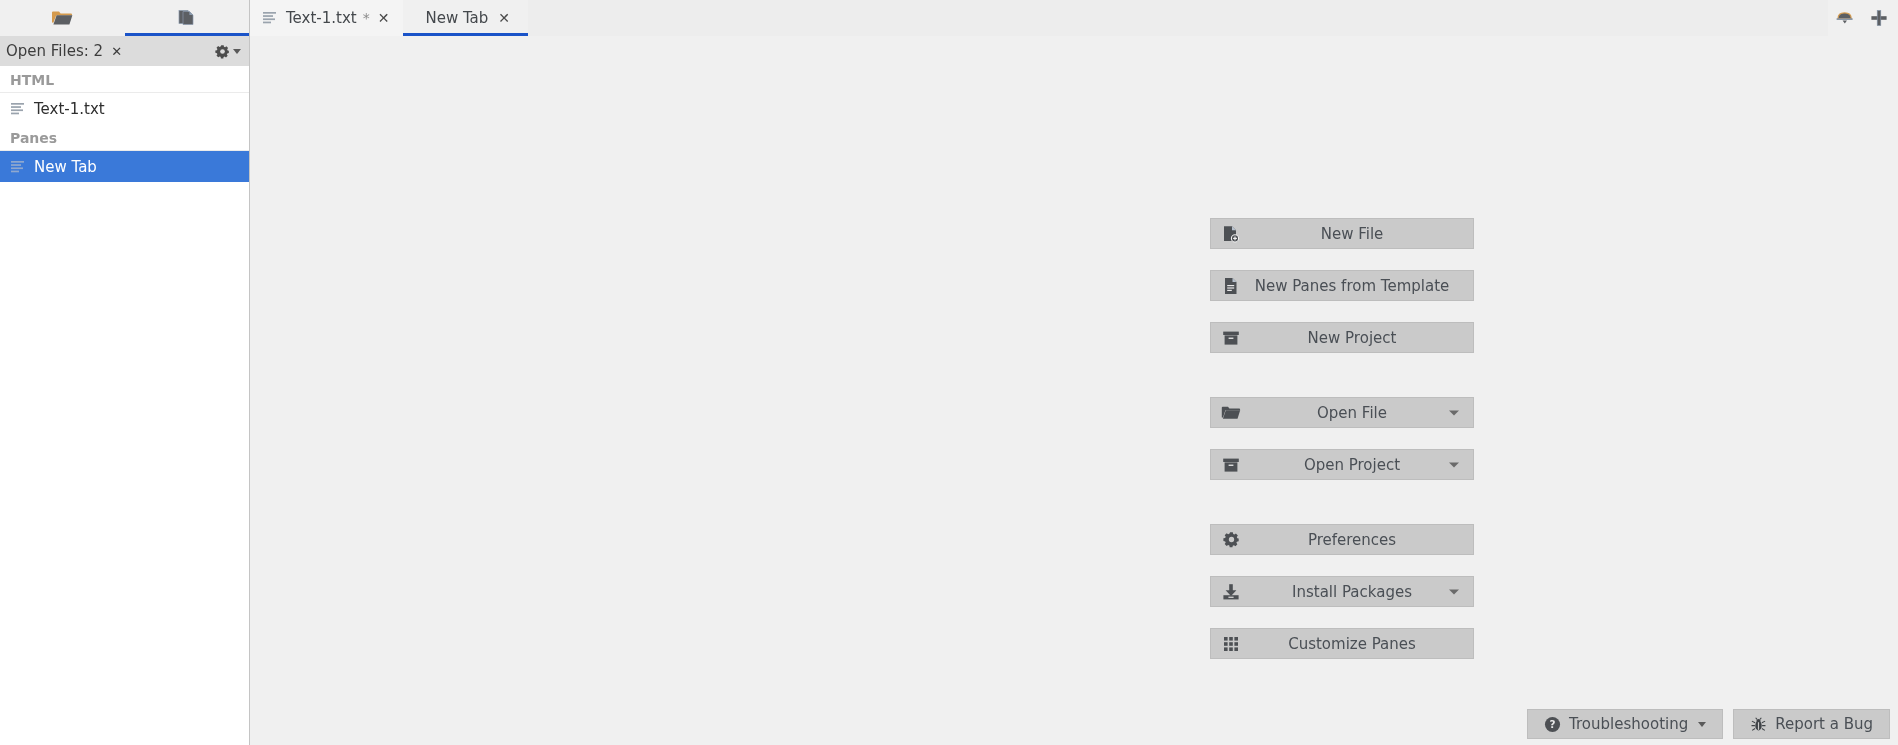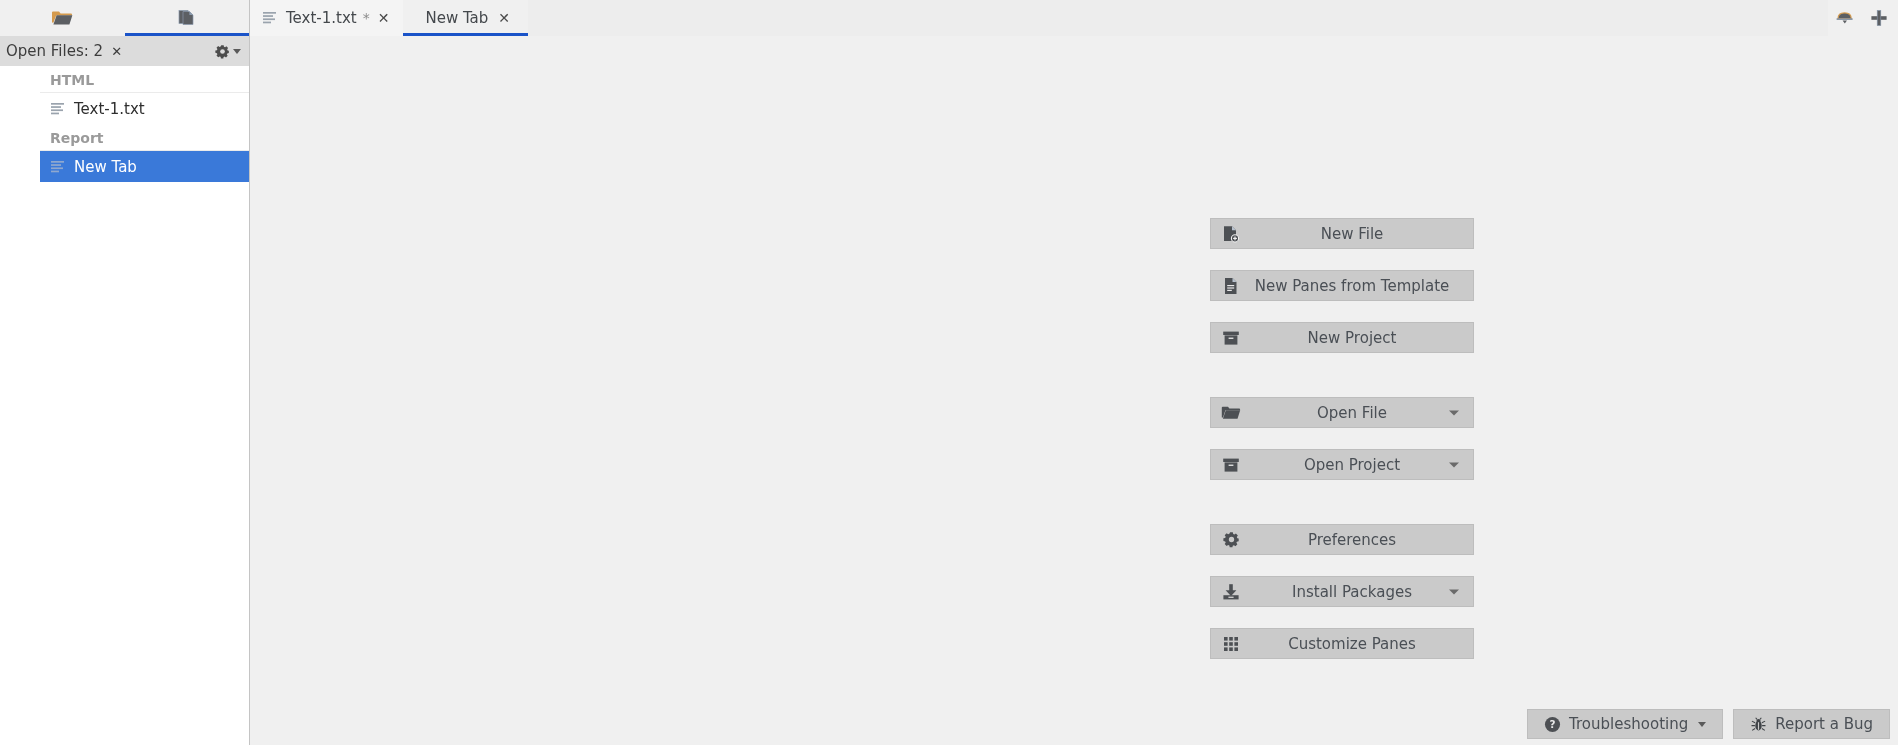--- a/index.html
+++ b/index.html
@@ -170,21 +170,20 @@
     width: 0; height: 0;
     border-left: 4px solid transparent;
     border-right: 4px solid transparent;
     border-top: 5px solid #5a5a5a;
   }
 
   .sb-list {
     flex: 1 1 auto;
     overflow: hidden;
     background: #ffffff;
-    margin-left: 40px;
   }
   .sb-group {
     font-size: 14px;
     font-weight: bold;
     color: #9a9a9a;
     padding: 6px 10px 4px 10px;
     border-bottom: 1px solid #ebebeb;
     box-sizing: border-box;
   }
   .sb-item {
@@ -385,21 +384,21 @@
             <svg width="16" height="14" viewBox="0 0 16 14">
               <rect x="1" y="1" width="13" height="1.7" fill="#9aa3ad"></rect>
               <rect x="1" y="4.2" width="10" height="1.7" fill="#9aa3ad"></rect>
               <rect x="1" y="7.4" width="12" height="1.7" fill="#9aa3ad"></rect>
               <rect x="1" y="10.6" width="8" height="1.7" fill="#9aa3ad"></rect>
             </svg>
           </span>
           <span>Text-1.txt</span>
         </div>
 
-        <div class="sb-group">Report</div>
+        <div class="sb-group">Panes</div>
         <div class="sb-item selected">
           <span>
             <svg width="16" height="14" viewBox="0 0 16 14">
               <rect x="1" y="1" width="13" height="1.7" fill="#8fa8cf"></rect>
               <rect x="1" y="4.2" width="10" height="1.7" fill="#8fa8cf"></rect>
               <rect x="1" y="7.4" width="12" height="1.7" fill="#8fa8cf"></rect>
               <rect x="1" y="10.6" width="8" height="1.7" fill="#8fa8cf"></rect>
             </svg>
           </span>
           <span>New Tab</span>

